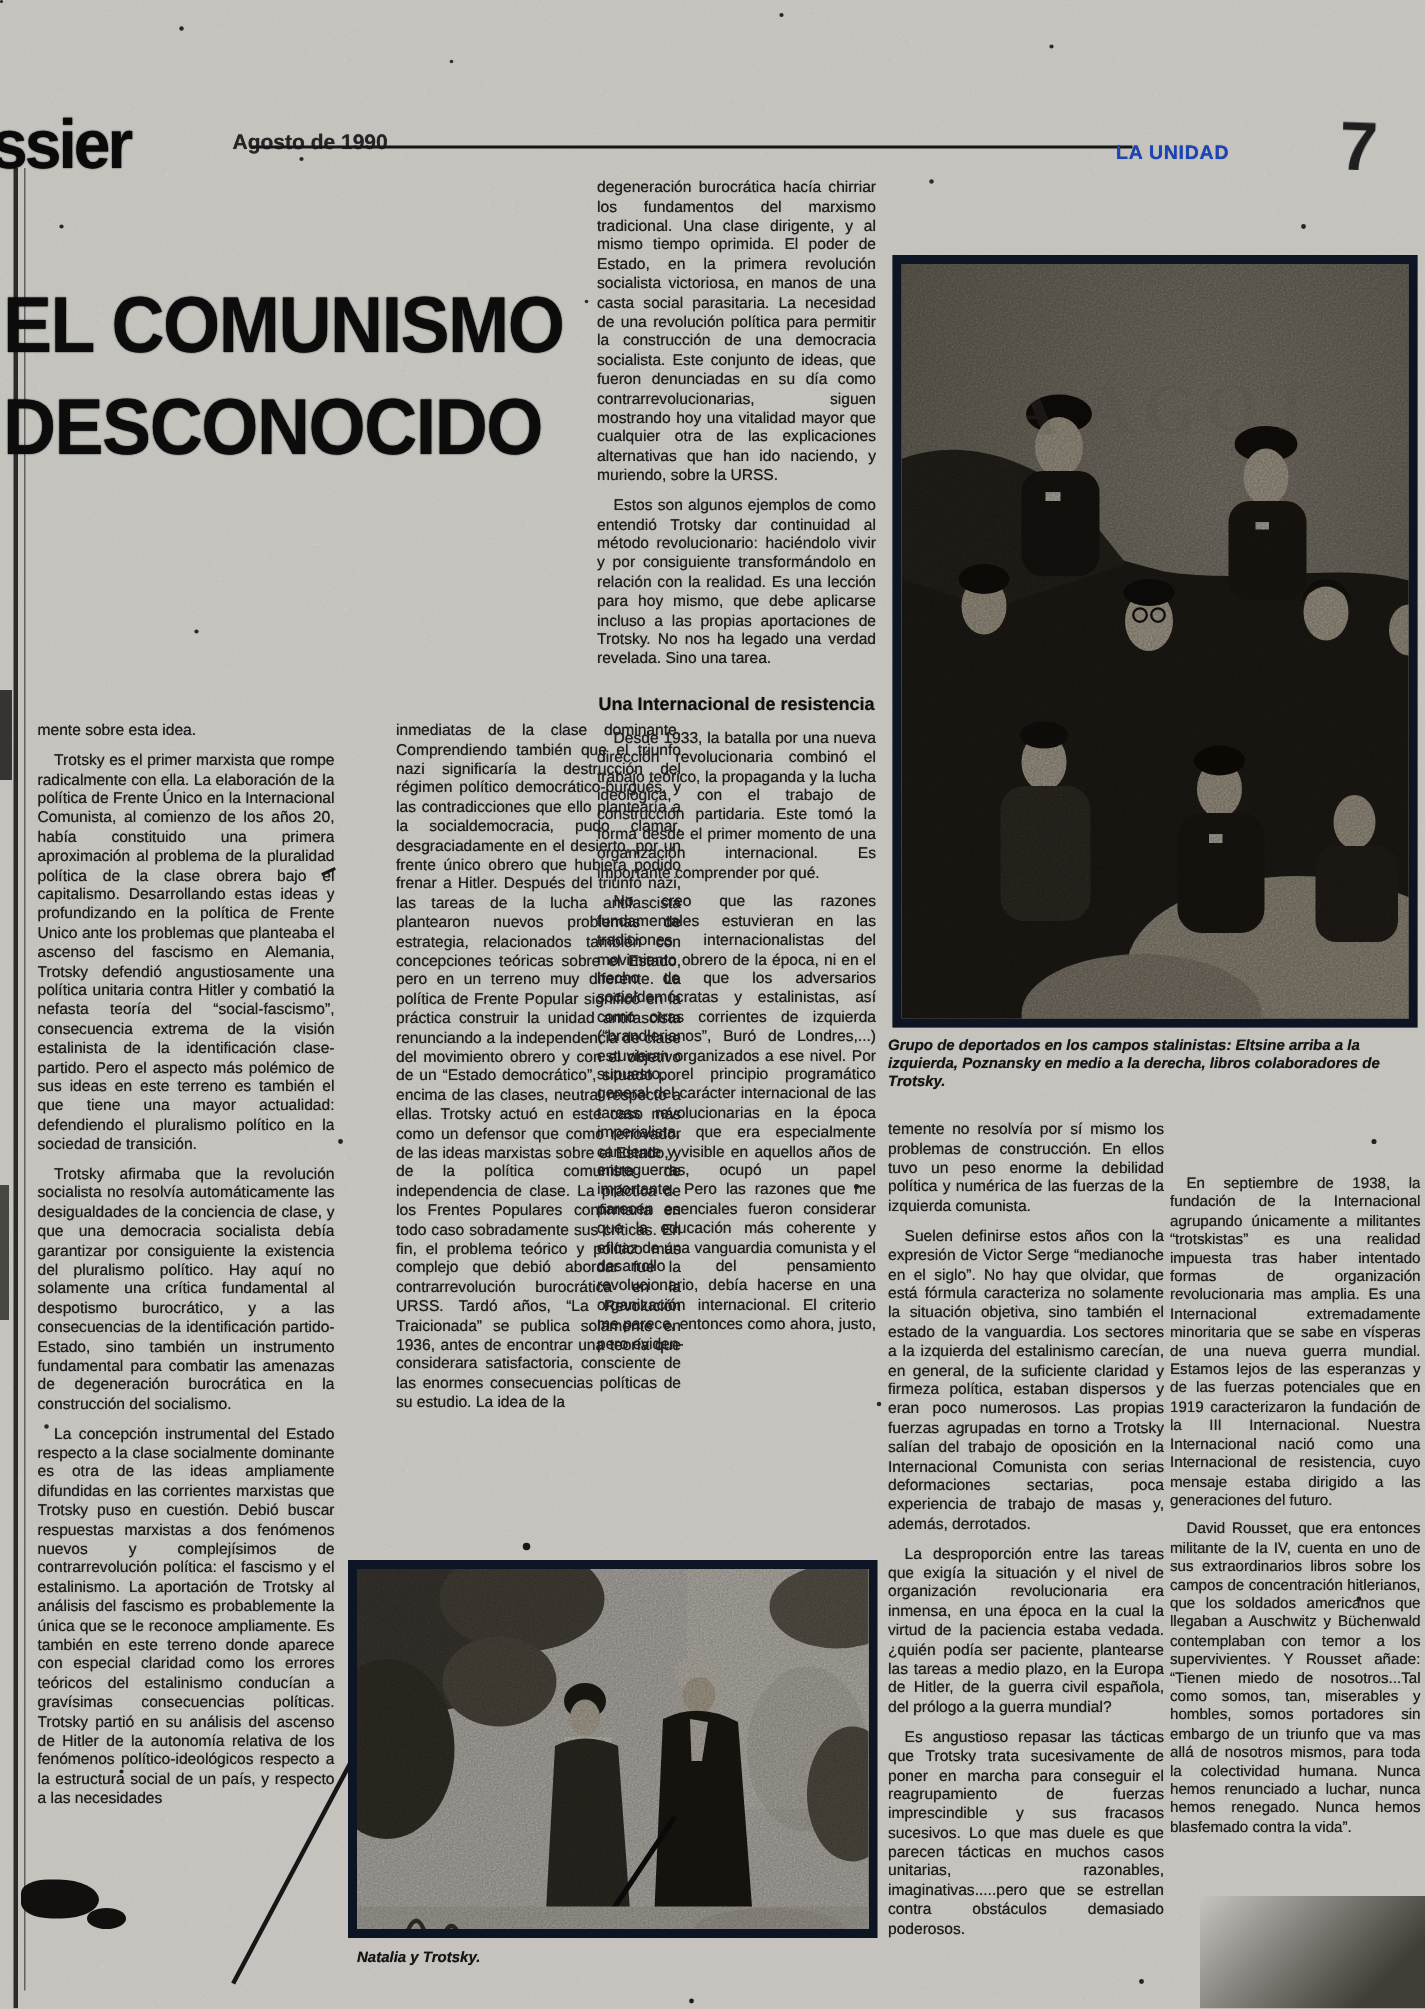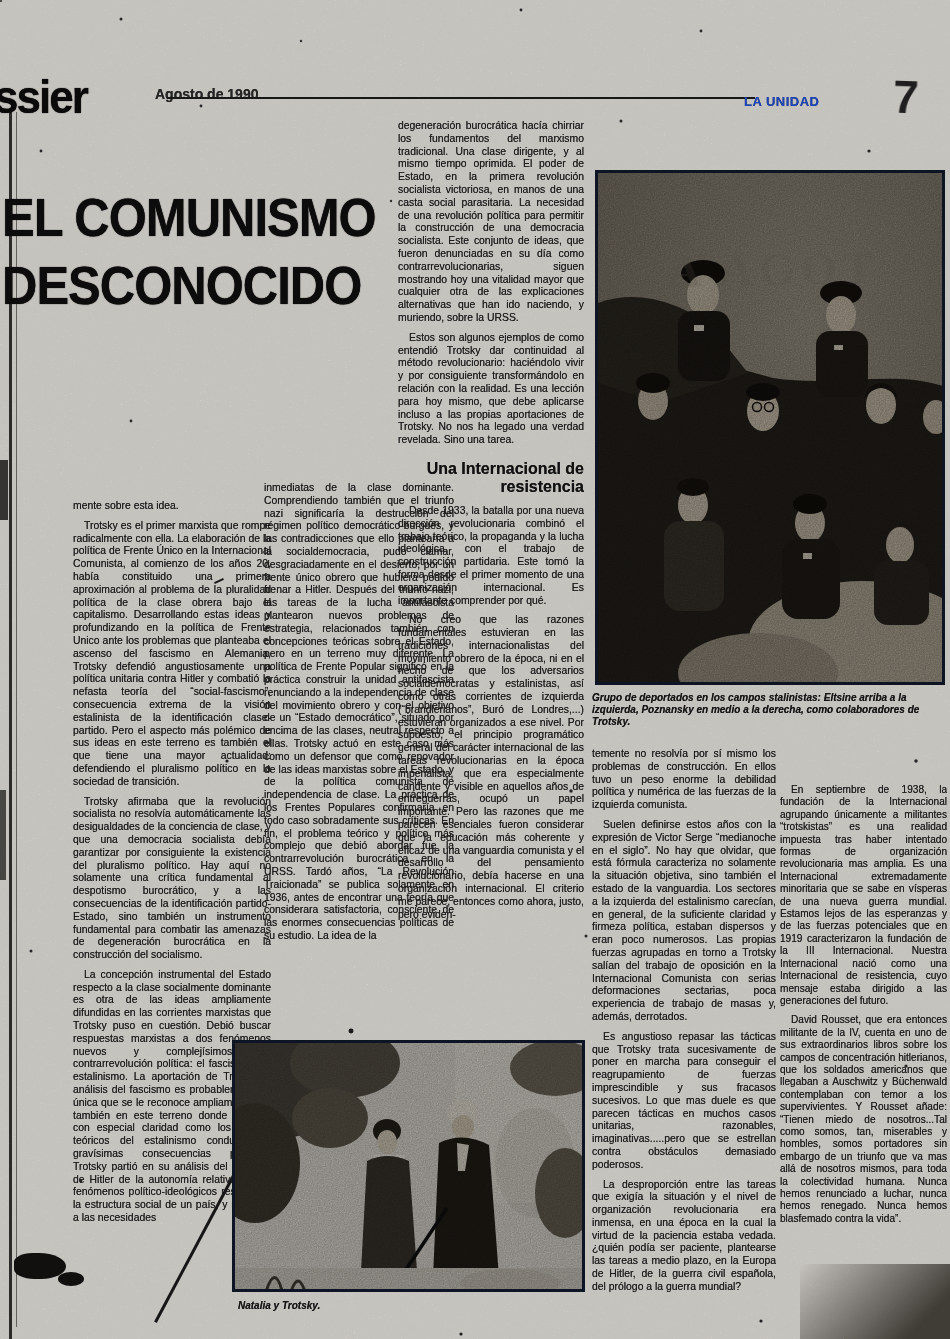--- a/index.html
+++ b/index.html
@@ -17,28 +17,28 @@
           transform:rotate(2deg);filter:blur(.4px);}
   
   .headline{position:absolute;left:2px;top:196px;width:400px;font-weight:900;color:#0e0e0e;line-height:1.0;
             transform:scaleY(1.08);letter-spacing:-1px;text-shadow:0 0 1px #000;}
   .headline .h1{font-size:49px;}
   .headline .h2{font-size:49px;margin-top:14px;}
   
   .col{position:absolute;font-size:10.4px;line-height:12.8px;text-align:justify;overflow:hidden;color:#222;}
   .col p{margin:0 0 7px;text-indent:11px;}
   .col p.ni{text-indent:0;}
-  .subhead{font-size:16px;line-height:18px;font-weight:bold;text-align:right;margin:13px 0 9px;color:#141414;}
-  #col1{left:25px;top:500px;width:198px;height:778px;margin-left:48px;}
+  .subhead{font-size:12px;line-height:18px;font-weight:bold;text-align:center;margin:13px 0 9px;color:#141414;}
+  #col1{left:25px;top:482px;width:198px;height:778px;}
   #col2{left:232px;top:482px;width:190px;height:545px;margin-left:32px;}
   #col3{left:398px;top:120px;width:186px;height:905px;}
   #col4{left:592px;top:748px;width:184px;height:585px;}
   #col5{left:780px;top:784px;width:167px;height:560px;font-size:10.1px;line-height:12.4px;}
   
-  .photo{position:absolute;border:3px solid #0f172a;background:#8a8478;overflow:hidden;}
+  .photo{position:absolute;border:6px solid #0f172a;background:#8a8478;overflow:hidden;}
   #photo1{left:595px;top:170px;width:350px;height:515px;}
   #photo2{left:232px;top:1040px;width:353px;height:252px;background:#d2cec6;}
   .ghost{position:absolute;left:70px;top:70px;font-family:"Liberation Serif",serif;font-size:46px;font-weight:bold;
          letter-spacing:6px;color:#5e594f;opacity:.20;transform:rotate(-1deg);}
   .caption{position:absolute;font-size:10px;line-height:12px;font-weight:bold;font-style:italic;color:#181818;text-align:left;}
   #cap1{left:592px;top:692px;width:354px;}
   #cap2{left:238px;top:1300px;width:300px;}
   
   .vrule1{position:absolute;left:9px;top:112px;width:3px;height:1227px;background:#201f1d;opacity:.9;}
   .vrule2{position:absolute;left:16px;top:112px;width:1px;height:1215px;background:#34322e;opacity:.65;}
@@ -96,22 +96,22 @@
     <p class="ni">degeneración burocrática hacía chirriar los fundamentos del marxismo tradicional. Una clase dirigente, y al mismo tiempo oprimida. El poder de Estado, en la primera revolución socialista victoriosa, en manos de una casta social parasitaria. La necesidad de una revolución política para permitir la construcción de una democracia socialista. Este conjunto de ideas, que fueron denunciadas en su día como contrarrevolucionarias, siguen mostrando hoy una vitalidad mayor que cualquier otra de las explicaciones alternativas que han ido naciendo, y muriendo, sobre la URSS.</p>
     <p>Estos son algunos ejemplos de como entendió Trotsky dar continuidad al método revolucionario: haciéndolo vivir y por consiguiente transformándolo en relación con la realidad. Es una lección para hoy mismo, que debe aplicarse incluso a las propias aportaciones de Trotsky. No nos ha legado una verdad revelada. Sino una tarea.</p>
     <div class="subhead">Una Internacional de resistencia</div>
     <p>Desde 1933, la batalla por una nueva dirección revolucionaria combinó el trabajo teórico, la propaganda y la lucha ideológica, con el trabajo de construcción partidaria. Este tomó la forma desde el primer momento de una organización internacional. Es importante comprender por qué.</p>
     <p>No creo que las razones fundamentales estuvieran en las tradiciones internacionalistas del movimiento obrero de la época, ni en el hecho de que los adversarios socialdemócratas y estalinistas, así como otras corrientes de izquierda (“brandlerianos”, Buró de Londres,...) estuvieran organizados a ese nivel. Por supuesto, el principio programático general del carácter internacional de las tareas revolucionarias en la época imperialista, que era especialmente candente y visible en aquellos años de entreguerras, ocupó un papel importante. Pero las razones que me parecen esenciales fueron considerar que la educación más coherente y eficaz de una vanguardia comunista y el desarrollo del pensamiento revolucionario, debía hacerse en una organización internacional. El criterio me parece, entonces como ahora, justo, pero eviden-</p>
   </div>
 
   <div class="col txt" id="col4">
     <p class="ni">temente no resolvía por sí mismo los problemas de construcción. En ellos tuvo un peso enorme la debilidad política y numérica de las fuerzas de la izquierda comunista.</p>
     <p>Suelen definirse estos años con la expresión de Victor Serge “medianoche en el siglo”. No hay que olvidar, que está fórmula caracteriza no solamente la situación objetiva, sino también el estado de la vanguardia. Los sectores a la izquierda del estalinismo carecían, en general, de la suficiente claridad y firmeza política, estaban dispersos y eran poco numerosos. Las propias fuerzas agrupadas en torno a Trotsky salían del trabajo de oposición en la Internacional Comunista con serias deformaciones sectarias, poca experiencia de trabajo de masas y, además, derrotados.</p>
+    <p>La desproporción entre las tareas que exigía la situación y el nivel de organización revolucionaria era inmensa, en una época en la cual la virtud de la paciencia estaba vedada. ¿quién podía ser paciente, plantearse las tareas a medio plazo, en la Europa de Hitler, de la guerra civil española, del prólogo a la guerra mundial?</p>
     <p>Es angustioso repasar las tácticas que Trotsky trata sucesivamente de poner en marcha para conseguir el reagrupamiento de fuerzas imprescindible y sus fracasos sucesivos. Lo que mas duele es que parecen tácticas en muchos casos unitarias, razonables, imaginativas.....pero que se estrellan contra obstáculos demasiado poderosos.</p>
-    <p>La desproporción entre las tareas que exigía la situación y el nivel de organización revolucionaria era inmensa, en una época en la cual la virtud de la paciencia estaba vedada. ¿quién podía ser paciente, plantearse las tareas a medio plazo, en la Europa de Hitler, de la guerra civil española, del prólogo a la guerra mundial?</p>
   </div>
 
   <div class="col txt" id="col5">
     <p>En septiembre de 1938, la fundación de la Internacional agrupando únicamente a militantes “trotskistas” es una realidad impuesta tras haber intentado formas de organización revolucionaria mas amplia. Es una Internacional extremadamente minoritaria que se sabe en vísperas de una nueva guerra mundial. Estamos lejos de las esperanzas y de las fuerzas potenciales que en 1919 caracterizaron la fundación de la III Internacional. Nuestra Internacional nació como una Internacional de resistencia, cuyo mensaje estaba dirigido a las generaciones del futuro.</p>
     <p>David Rousset, que era entonces militante de la IV, cuenta en uno de sus extraordinarios libros sobre los campos de concentración hitlerianos, que los soldados americanos que llegaban a Auschwitz y Büchenwald contemplaban con temor a los supervivientes. Y Rousset añade: “Tienen miedo de nosotros...Tal como somos, tan, miserables y hombles, somos portadores sin embargo de un triunfo que va mas allá de nosotros mismos, para toda la colectividad humana. Nunca hemos renunciado a luchar, nunca hemos renegado. Nunca hemos blasfemado contra la vida”.</p>
   </div>
 
   <div class="photo" id="photo1">
     <svg width="350" height="515" viewBox="0 0 350 515" xmlns="http://www.w3.org/2000/svg">
       <defs>
@@ -158,21 +158,21 @@
       <ellipse cx="302" cy="372" rx="14" ry="18" fill="#c0b5a2"></ellipse>
       <rect x="276" y="388" width="55" height="64" rx="14" fill="#2b2620"></rect>
 
       <rect x="96" y="152" width="10" height="6" fill="#ddd6c8"></rect>
       <rect x="236" y="172" width="9" height="5" fill="#d8d1c2"></rect>
       <rect x="205" y="380" width="9" height="6" fill="#d5cebf"></rect>
       <rect width="350" height="515" filter="url(#grain1)" opacity=".33"></rect>
     </svg>
     <div class="ghost">A AGOT</div>
   </div>
-  <div class="caption txt" id="cap1">Grupo de deportados en los campos stalinistas: Eltsine arriba a la izquierda, Poznansky en medio a la derecha, como colaboradores de Trotsky.</div>
+  <div class="caption txt" id="cap1">Grupo de deportados en los campos stalinistas: Eltsine arriba a la izquierda, Poznansky en medio a la derecha, libros colaboradores de Trotsky.</div>
 
   <div class="photo" id="photo2">
     <svg width="353" height="252" viewBox="0 0 353 252" xmlns="http://www.w3.org/2000/svg">
       <defs>
         <filter id="grain2">
             <feTurbulence type="fractalNoise" baseFrequency="0.85" numOctaves="2" result="n"></feTurbulence>
           <feColorMatrix in="n" type="matrix" values="0 0 0 0 0  0 0 0 0 0  0 0 0 0 0  .5 .5 .5 0 0"></feColorMatrix>
           </filter>
       </defs>
       <rect width="353" height="252" fill="#d4d0c8"></rect>

